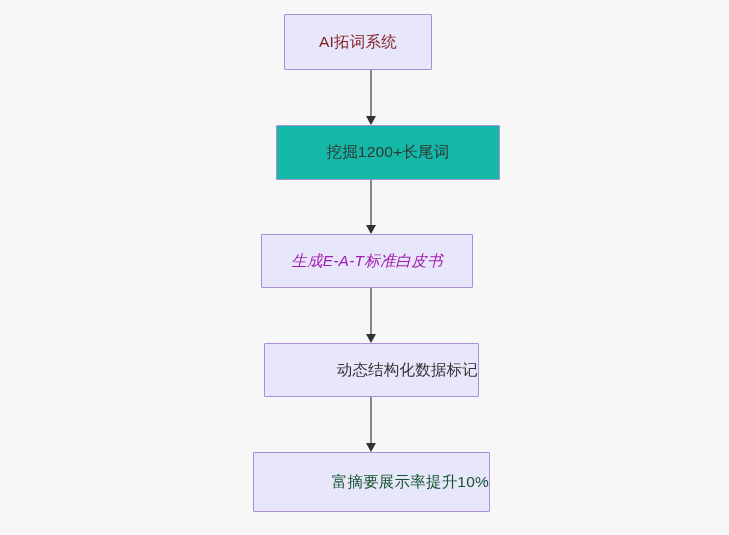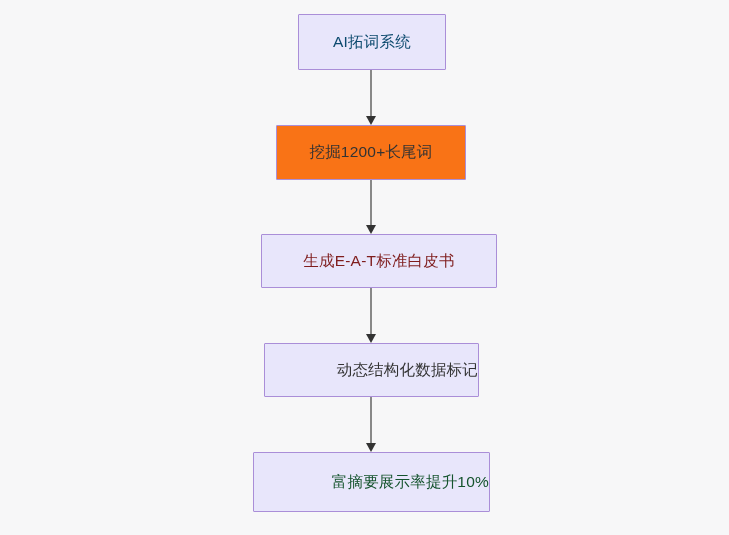--- a/index.html
+++ b/index.html
@@ -75,29 +75,29 @@
       <g>
         <line class="edge-line" x1="371" y1="288" x2="371" y2="335" stroke="#888888"></line>
         <polygon class="edge-arrowhead" points="366,334 376,334 371,343" fill="#333333"></polygon>
       </g>
       <g>
         <line class="edge-line" x1="371" y1="397" x2="371" y2="444" stroke="#888888"></line>
         <polygon class="edge-arrowhead" points="366,443 376,443 371,452" fill="#333333"></polygon>
       </g>
     </svg>
 
-  <div class="flow-node" style="left: 298px; top: 14px; width: 148px; height: 56px; background: rgb(232, 230, 251); border-color: rgb(170, 142, 216); color: #0c4a6e;">
+  <div class="flow-node" style="left: 284px; top: 14px; width: 148px; height: 56px; background: rgb(232, 230, 251); border-color: rgb(170, 142, 216); color: #7f1d1d;">
     <span class="node-label">AI拓词系统</span>
   </div>
 
-  <div class="flow-node" style="left: 276px; top: 125px; width: 190px; height: 55px; background: #f97316; border-color: rgb(170, 142, 216); color: rgb(51, 51, 51);">
+  <div class="flow-node" style="left: 276px; top: 125px; width: 224px; height: 55px; background: #14b8a6; border-color: rgb(170, 142, 216); color: rgb(51, 51, 51);">
     <span class="node-label">挖掘1200+长尾词</span>
   </div>
 
-  <div class="flow-node" style="left: 261px; top: 234px; width: 236px; height: 54px; background: rgb(232, 230, 251); border-color: rgb(170, 142, 216); color: #7f1d1d;">
+  <div class="flow-node" style="left: 261px; top: 234px; width: 212px; height: 54px; background: rgb(232, 230, 251); border-color: rgb(170, 142, 216); color: #a21caf; font-style: italic;">
     <span class="node-label">生成E-A-T标准白皮书</span>
   </div>
 
   <div class="flow-node" style="left: 264px; top: 343px; width: 215px; height: 54px; background: rgb(232, 230, 251); border-color: rgb(170, 142, 216); color: rgb(51, 51, 51); justify-content: flex-end;">
     <span class="node-label">动态结构化数据标记</span>
   </div>
 
   <div class="flow-node" style="left: 253px; top: 452px; width: 237px; height: 60px; background: rgb(232, 230, 251); border-color: rgb(170, 142, 216); color: #14532d; justify-content: flex-end;">
     <span class="node-label">富摘要展示率提升10%</span>
   </div>

